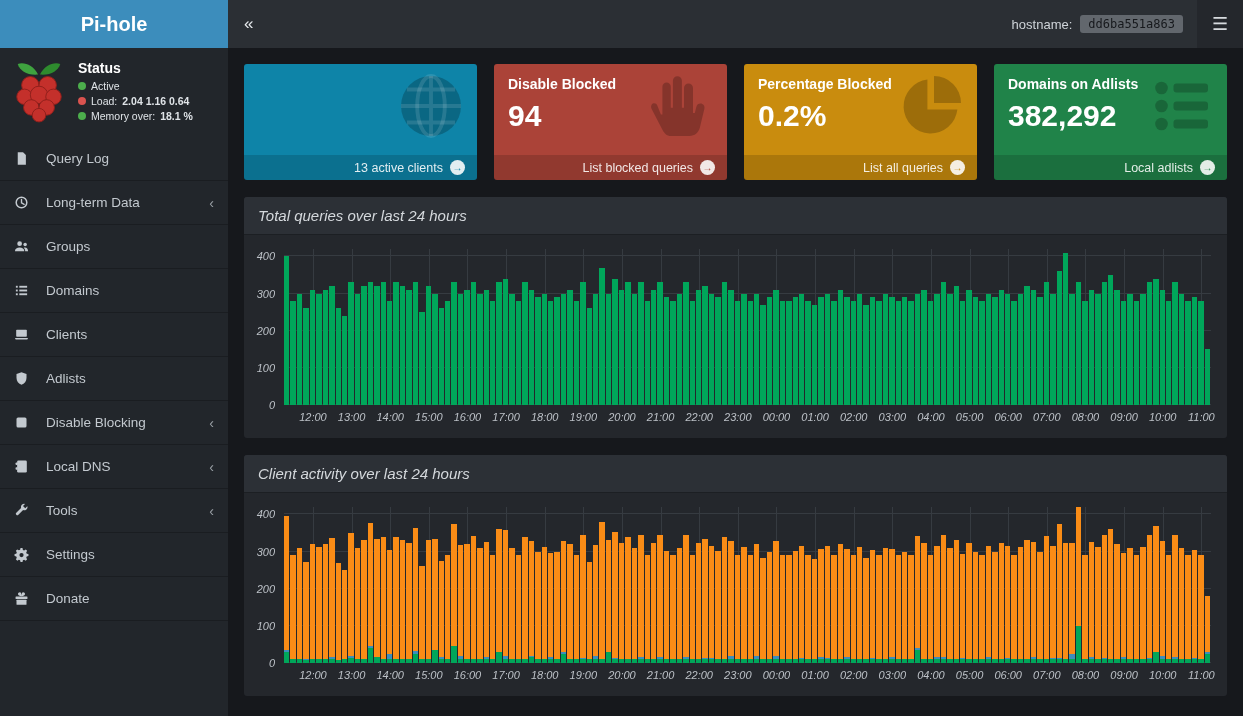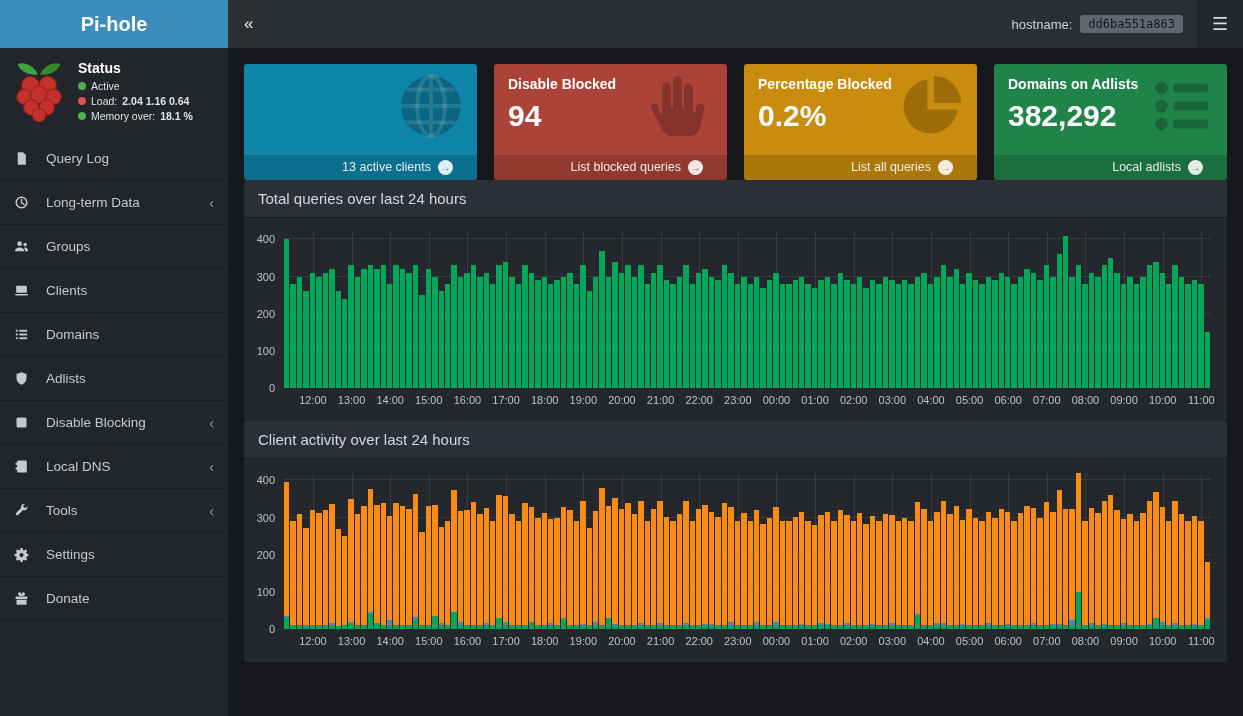--- a/index.html
+++ b/index.html
@@ -58,30 +58,30 @@
   .main { margin-left:228px; padding:64px 16px 0 16px; }
 
   .cards { display:grid; grid-template-columns:repeat(4, 1fr); gap:17px; }
   .card { position:relative; height:116px; border-radius:3px; overflow:hidden; }
   .card-title { font-size:14px; font-weight:bold; padding:12px 14px 0; position:relative; z-index:2; }
   .card-value { font-size:30px; font-weight:bold; padding:7px 14px 0; position:relative; z-index:2; }
   .card-icon { position:absolute; top:6px; right:10px; z-index:1; }
   .card-icon svg { width:72px; height:72px; }
   .card-footer {
     position:absolute; left:0; right:0; bottom:0; background:rgba(0,0,0,0.15);
-    padding:5px 24px; font-size:12.5px; color:rgba(255,255,255,0.88);
-    display:flex; justify-content:flex-end; align-items:flex-start; gap:7px; cursor:pointer; z-index:3;
+    padding:5px 12px; font-size:12.5px; color:rgba(255,255,255,0.88);
+    display:flex; justify-content:flex-end; align-items:center; gap:7px; cursor:pointer; z-index:3;
   }
   .arrow-circle {
     width:15px; height:15px; border-radius:50%; background:rgba(255,255,255,0.88);
     display:flex; align-items:center; justify-content:center;
     font-size:10px; font-weight:bold; line-height:1;
   }
 
-  .panel { background:#24272c; border-radius:3px; }
+  .panel { margin-top:17px; background:#24272c; border-radius:3px;font-style:italic; }
   .panel-header {
     padding:10px 14px; font-size:15px; color:#d4d8dc; background:#2c3036;
     border-bottom:1px solid #1c1f23; border-radius:3px 3px 0 0;
   }
   .panel-body { padding:14px 16px 8px 6px; }
 
   
   .chart { display:flex; }
   .y-axis { width:34px; position:relative; height:156px; flex:0 0 34px; }
   .y-tick { position:absolute; right:9px; transform:translateY(50%); font-size:11px; color:#bcc1c7; }
@@ -176,38 +176,38 @@
             <path d="M1.5 19.5c0-4 3.3-6 7.5-6s7.5 2 7.5 6z"></path>
             <circle cx="17.8" cy="8.8" r="2.8"></circle>
             <path d="M17.5 13.6c3.1.4 5 2.3 5 5.9h-4.6c0-2.4-.8-4.4-2.3-5.6.6-.2 1.2-.3 1.9-.3z"></path>
           </svg>
         </span>
         <span class="menu-label">Groups</span>
       </div>
       <div class="menu-item">
         <span class="menu-icon">
           <svg viewBox="0 0 24 24" fill="currentColor">
-            <rect x="3.5" y="4.5" width="17" height="11" rx="1.2"></rect>
-            <path d="M1.5 17.5h21l-1.2 2.5H2.7z"></path>
-          </svg>
-        </span>
-        <span class="menu-label">Clients</span>
-      </div>
-      <div class="menu-item">
-        <span class="menu-icon">
-          <svg viewBox="0 0 24 24" fill="currentColor">
             <rect x="3" y="4.5" width="3" height="3"></rect>
             <rect x="8.5" y="4.5" width="12.5" height="3"></rect>
             <rect x="3" y="10.5" width="3" height="3"></rect>
             <rect x="8.5" y="10.5" width="12.5" height="3"></rect>
             <rect x="3" y="16.5" width="3" height="3"></rect>
             <rect x="8.5" y="16.5" width="12.5" height="3"></rect>
           </svg>
         </span>
         <span class="menu-label">Domains</span>
+      </div>
+      <div class="menu-item">
+        <span class="menu-icon">
+          <svg viewBox="0 0 24 24" fill="currentColor">
+            <rect x="3.5" y="4.5" width="17" height="11" rx="1.2"></rect>
+            <path d="M1.5 17.5h21l-1.2 2.5H2.7z"></path>
+          </svg>
+        </span>
+        <span class="menu-label">Clients</span>
       </div>
       <div class="menu-item">
         <span class="menu-icon">
           <svg viewBox="0 0 24 24" fill="currentColor">
             <path d="M12 1.8 20 4.8v6.4c0 5.3-3.3 9.1-8 10.9-4.7-1.8-8-5.6-8-10.9V4.8z"></path>
           </svg>
         </span>
         <span class="menu-label">Adlists</span>
       </div>
       <div class="menu-item">

